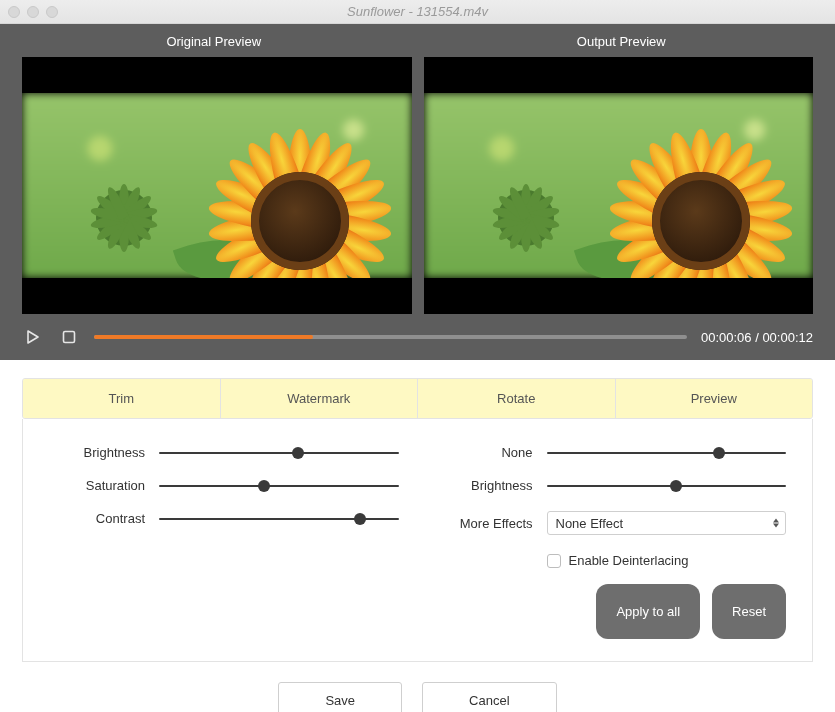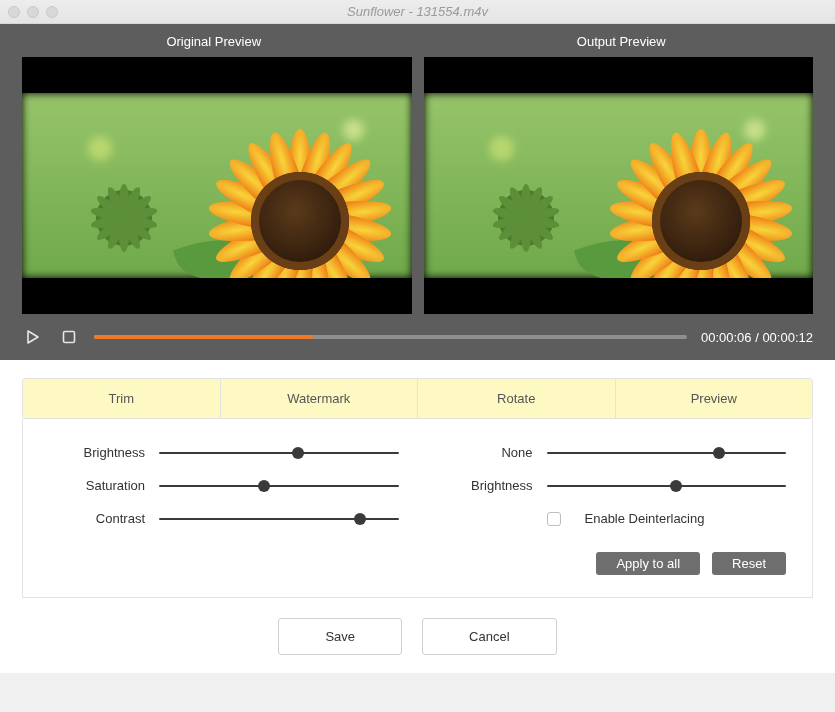--- a/index.html
+++ b/index.html
@@ -48,21 +48,21 @@
 .row label { flex:0 0 96px; text-align:right; color:#333; }
 .slider { flex:1; height:2px; background:#3a3a3a; position:relative; border-radius:1px; }
 .knob { position:absolute; top:50%; width:12px; height:12px; background:#3a3a3a; border-radius:50%; transform:translate(-50%,-50%); }
 .select { flex:1; height:24px; border:1px solid #cfcfcf; border-radius:3px; background:#fff; padding:0 22px 0 8px; position:relative; display:flex; align-items:center; color:#333; }
 .select .arrows { position:absolute; right:6px; top:50%; transform:translateY(-50%); display:flex; flex-direction:column; gap:1px; }
 .select .arrows span { width:0; height:0; border-left:3px solid transparent; border-right:3px solid transparent; }
 .select .arrows .up { border-bottom:4px solid #555; }
 .select .arrows .down { border-top:4px solid #555; }
 .chk { width:14px; height:14px; border:1px solid #bdbdbd; border-radius:3px; background:#fff; }
 .btnrow { display:flex; justify-content:flex-end; gap:12px; margin-top:8px; }
-.btn-dark { background:#6e6e6e; color:#fff; border:none; border-radius:3px; padding:4px 20px; font-size:13px; cursor:pointer; }
+.btn-dark { background:#6e6e6e; color:#fff; border:none; border-radius:12px; padding:20px 20px; font-size:13px; cursor:pointer; }
 .bottom { display:flex; justify-content:center; gap:20px; padding:20px 0 0; }
 .btn-light { background:#fff; color:#333; border:1px solid #cfcfcf; border-radius:3px; padding:10px 46px; font-size:13px; cursor:pointer; }
 </style>
 </head>
 <body>
 
 <div class="titlebar">
   <div class="traffic">
     <div class="light"></div>
     <div class="light"></div>
@@ -238,23 +238,33 @@
           <div class="slider">
               <div class="knob" style="left: 72%;"></div>
             </div>
         </div>
         <div class="row">
           <label>Brightness</label>
           <div class="slider">
               <div class="knob" style="left: 54%;"></div>
             </div>
         </div>
+        <div class="row">
+          <label>More Effects</label>
+          <div class="select">
+            <span>None Effect</span>
+            <span class="arrows">
+                <span class="up"></span>
+                <span class="down"></span>
+              </span>
+          </div>
+        </div>
         <div class="row" style="margin-bottom:8px">
           <label></label>
-          <div style="flex:1;display:flex;align-items:center;gap:24px">
+          <div style="flex:1;display:flex;align-items:center;gap:8px">
             <div class="chk"></div>
             <span>Enable Deinterlacing</span>
           </div>
         </div>
       </div>
     </div>
     <div class="btnrow">
       <button class="btn-dark">Apply to all</button>
       <button class="btn-dark">Reset</button>
     </div>

